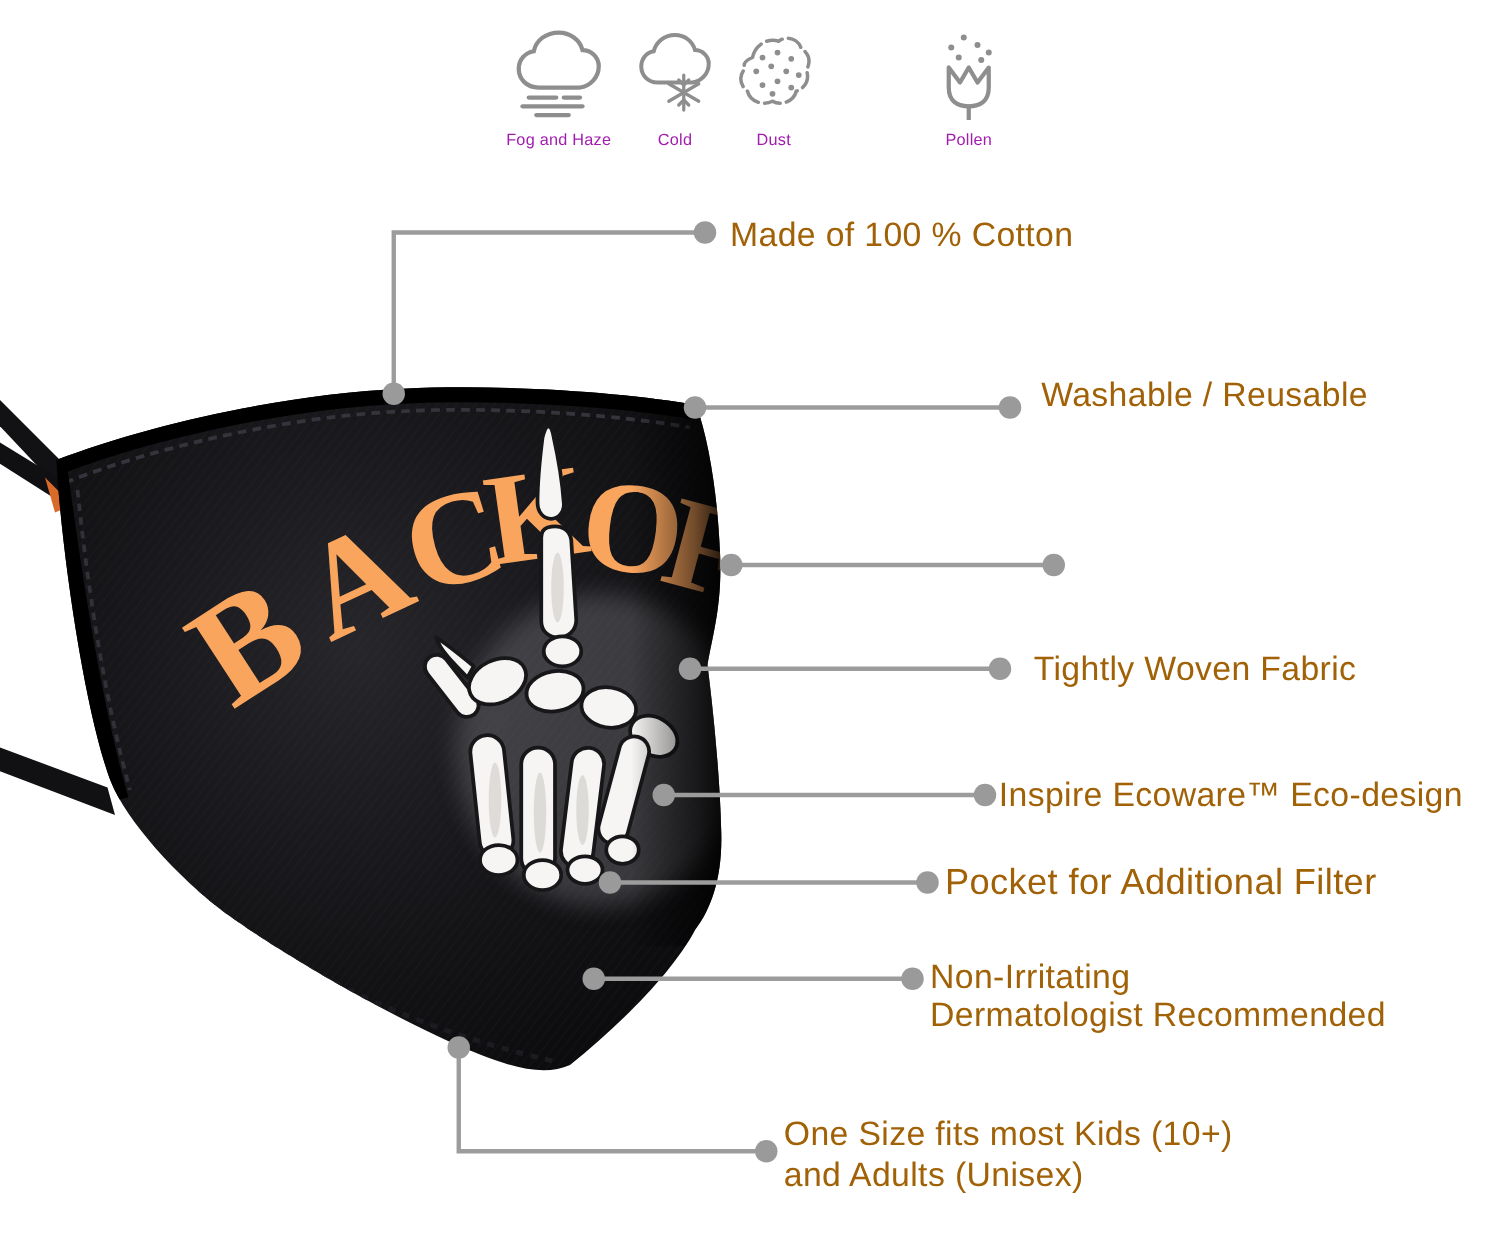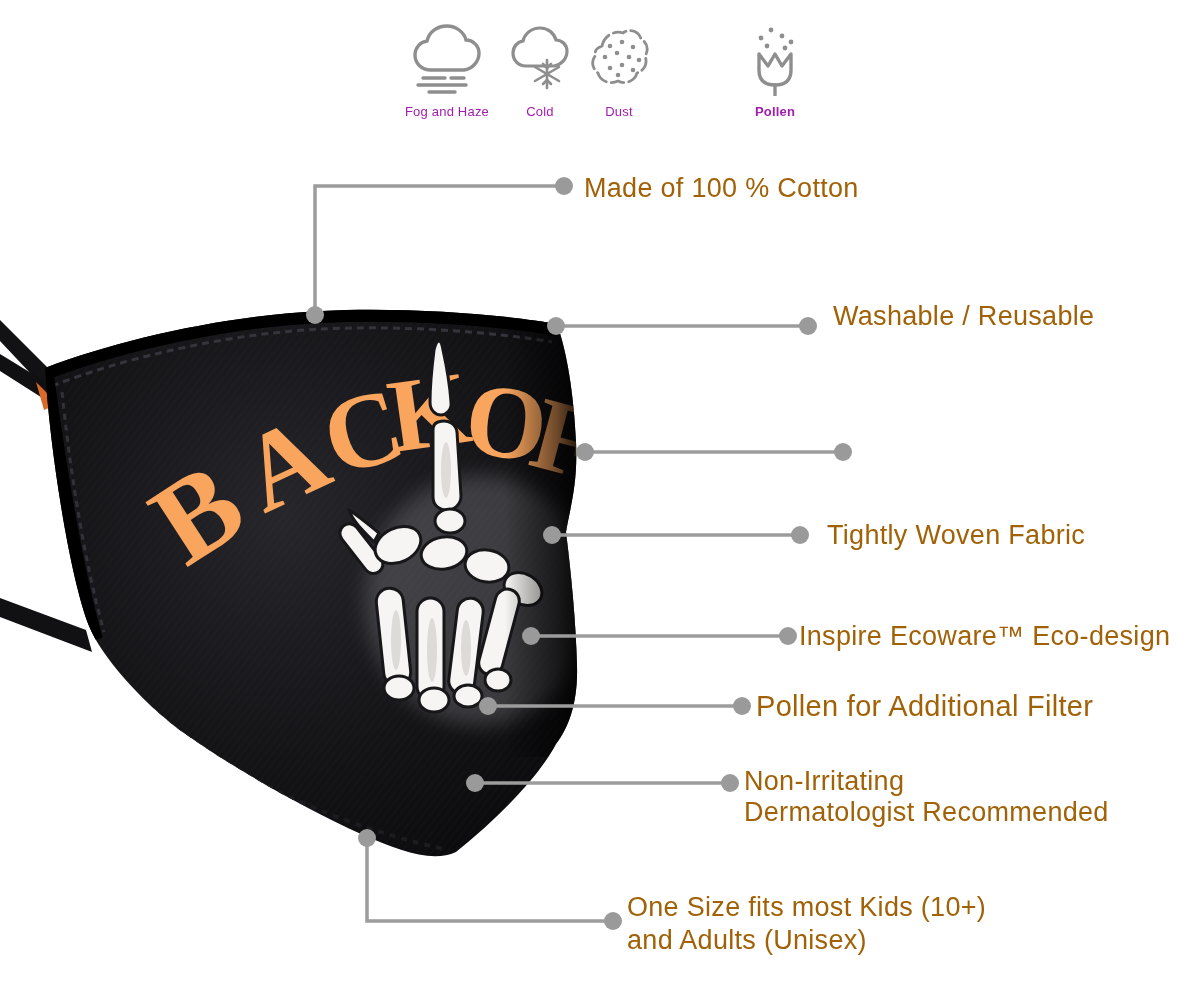--- a/index.html
+++ b/index.html
@@ -176,21 +176,21 @@
   <div class="feature" style="left:833px;top:300px;">
     <span>Washable / Reusable</span>
   </div>
   <div class="feature" style="left:827px;top:519px;">
     <span>Tightly Woven Fabric</span>
   </div>
   <div class="feature" style="left:799px;top:620px;">
     <span>Inspire Ecoware™  Eco-design</span>
   </div>
   <div class="feature big" style="left:756px;top:688px;">
-    <span>Pollen for Additional Filter</span>
+    <span>Pocket for Additional Filter</span>
   </div>
   <div class="feature two-line" style="left:744px;top:766px;">
     <span>Non-Irritating</span>
     <span>Dermatologist Recommended</span>
   </div>
   <div class="feature" style="left:627px;top:891px;line-height:33px;">
     <span>One Size fits most Kids (10+)</span>
     <span>and Adults (Unisex)</span>
   </div>
 
@@ -241,21 +241,21 @@
           <circle cx="22" cy="46" r="2.3"></circle>
           <circle cx="34" cy="43" r="2.3"></circle>
         <circle cx="45" cy="48" r="2.3"></circle>
           <circle cx="30" cy="53" r="2.3"></circle>
       </g>
     </svg>
     <span class="icon-label">Dust</span>
   </div>
 
 
-  <div class="icon-item" style="left:725px;width:100px;font-weight:bold;">
+  <div class="icon-item" style="left:725px;width:100px;">
     <svg width="58" height="74" viewBox="0 0 58 74">
       <g stroke="#8e8e8e" stroke-width="3.4" fill="none" stroke-linejoin="round" stroke-linecap="round">
         <path d="M 13,32 L 13,48 C 13,59 20,63 29,63 C 38,63 45,59 45,48 L 45,32 L 36,44 L 29,32 L 22,44 Z"></path>
         <line x1="29" y1="63" x2="29" y2="73"></line>
       </g>
       <g fill="#8e8e8e">
         <circle cx="15" cy="16" r="2.4"></circle>
           <circle cx="25" cy="8" r="2.4"></circle>
           <circle cx="36" cy="14" r="2.4"></circle>
         <circle cx="45" cy="20" r="2.4"></circle>

